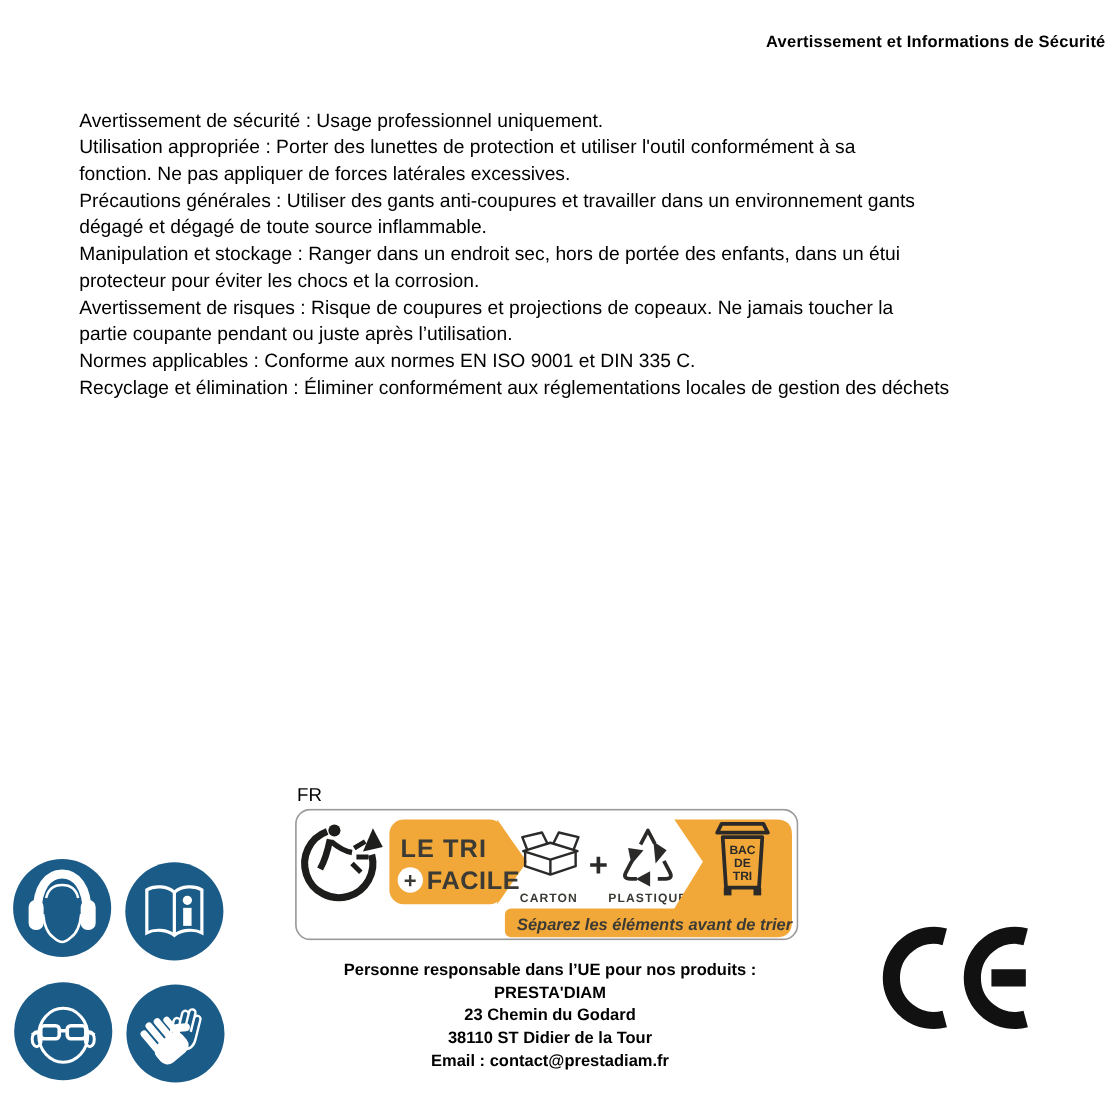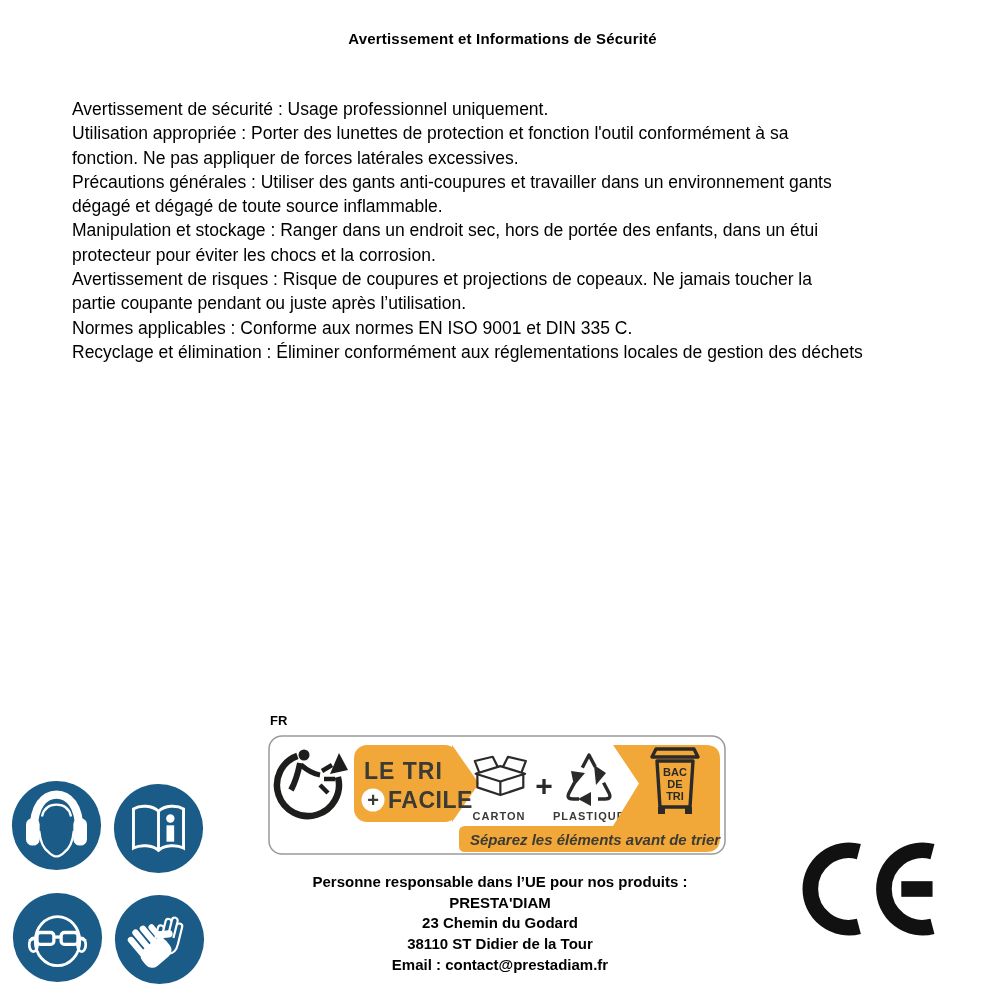--- a/index.html
+++ b/index.html
@@ -1,42 +1,42 @@
 <!DOCTYPE html>
 <html><head>
 <meta charset="utf-8">
 <style>
   html,body{margin:0;padding:0;background:#ffffff;}
   .page{position:relative;width:1005px;height:1005px;background:#ffffff;overflow:hidden;
         font-family:"Liberation Sans",sans-serif;color:#000;}
-  .doc-title{position:absolute;top:30px;left:0;width:1005px;text-align:center;
+  .doc-title{position:absolute;top:30px;left:0;width:1005px;text-align:right;
              font-size:15px;font-weight:bold;letter-spacing:.2px;}
   .body-text{position:absolute;top:84px;left:72px;width:915px;font-size:17.5px;margin-top:13px;}
   .body-line{height:24.3px;line-height:24.3px;white-space:nowrap;}
   .icon-grid{position:absolute;left:11px;top:780px;width:210px;height:212px;}
   .safety-icon{position:absolute;width:91px;height:91px;}
   .si-1{left:0;top:0;} .si-2{left:102px;top:3px;} .si-3{left:1px;top:112px;} .si-4{left:103px;top:114px;}
-  .fr-label{position:absolute;left:270px;top:713px;font-size:13px;font-weight:bold;}
+  .fr-label{position:absolute;left:270px;top:713px;font-size:17px;font-weight:normal;}
   .infotri{position:absolute;left:268px;top:735px;width:458px;height:120px;}
   .address{position:absolute;left:250px;top:872px;width:500px;text-align:center;
            font-size:15px;font-weight:bold;}
   .address-line{height:20.7px;line-height:20.7px;white-space:nowrap;}
   .ce{position:absolute;left:801px;top:841px;width:138px;height:96px;}
   svg text{font-family:"Liberation Sans",sans-serif;}
 </style>
 </head>
 <body>
 
 <div class="page">
 
   <div class="doc-title">Avertissement et Informations de Sécurité</div>
 
   <div class="body-text">
     <div class="body-line">Avertissement de sécurité : Usage professionnel uniquement.</div>
-    <div class="body-line">Utilisation appropriée : Porter des lunettes de protection et fonction l'outil conformément à sa</div>
+    <div class="body-line">Utilisation appropriée : Porter des lunettes de protection et utiliser l'outil conformément à sa</div>
     <div class="body-line">fonction. Ne pas appliquer de forces latérales excessives.</div>
     <div class="body-line">Précautions générales : Utiliser des gants anti-coupures et travailler dans un environnement gants</div>
     <div class="body-line">dégagé et dégagé de toute source inflammable.</div>
     <div class="body-line">Manipulation et stockage : Ranger dans un endroit sec, hors de portée des enfants, dans un étui</div>
     <div class="body-line">protecteur pour éviter les chocs et la corrosion.</div>
     <div class="body-line">Avertissement de risques : Risque de coupures et projections de copeaux. Ne jamais toucher la</div>
     <div class="body-line">partie coupante pendant ou juste après l’utilisation.</div>
     <div class="body-line">Normes applicables : Conforme aux normes EN ISO 9001 et DIN 335 C.</div>
     <div class="body-line">Recyclage et élimination : Éliminer conformément aux réglementations locales de gestion des déchets</div>
   </div>

